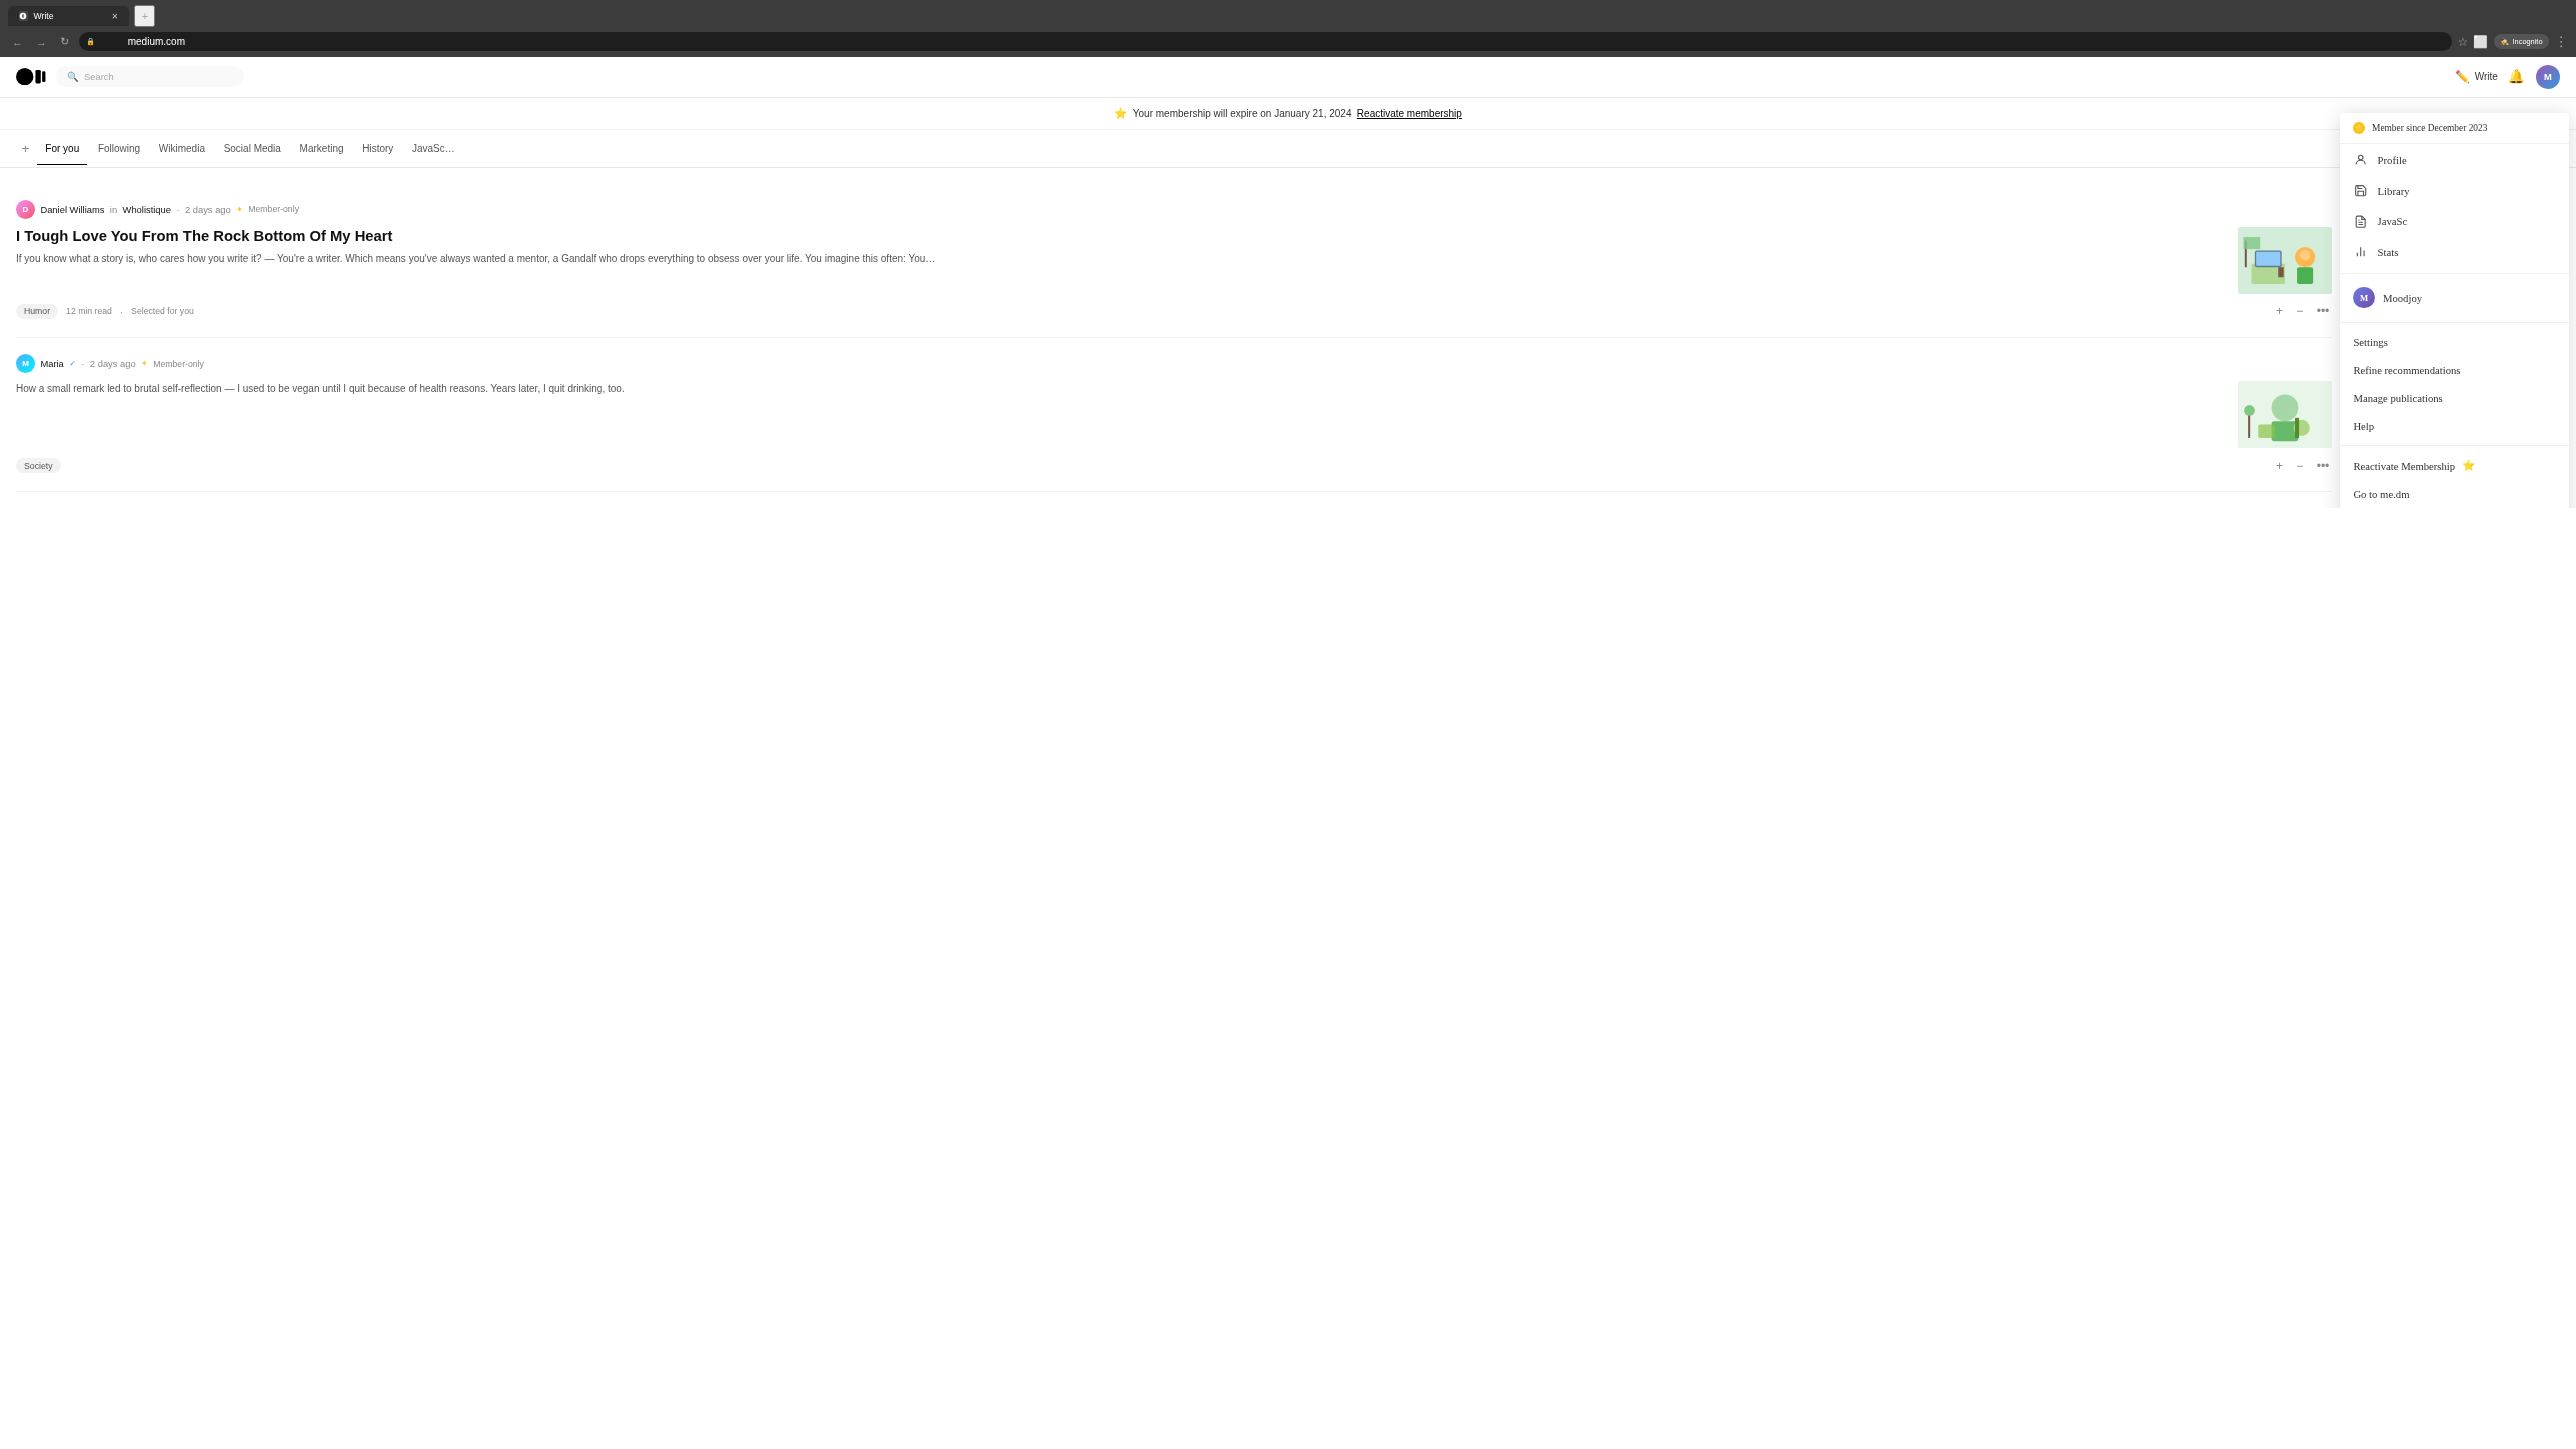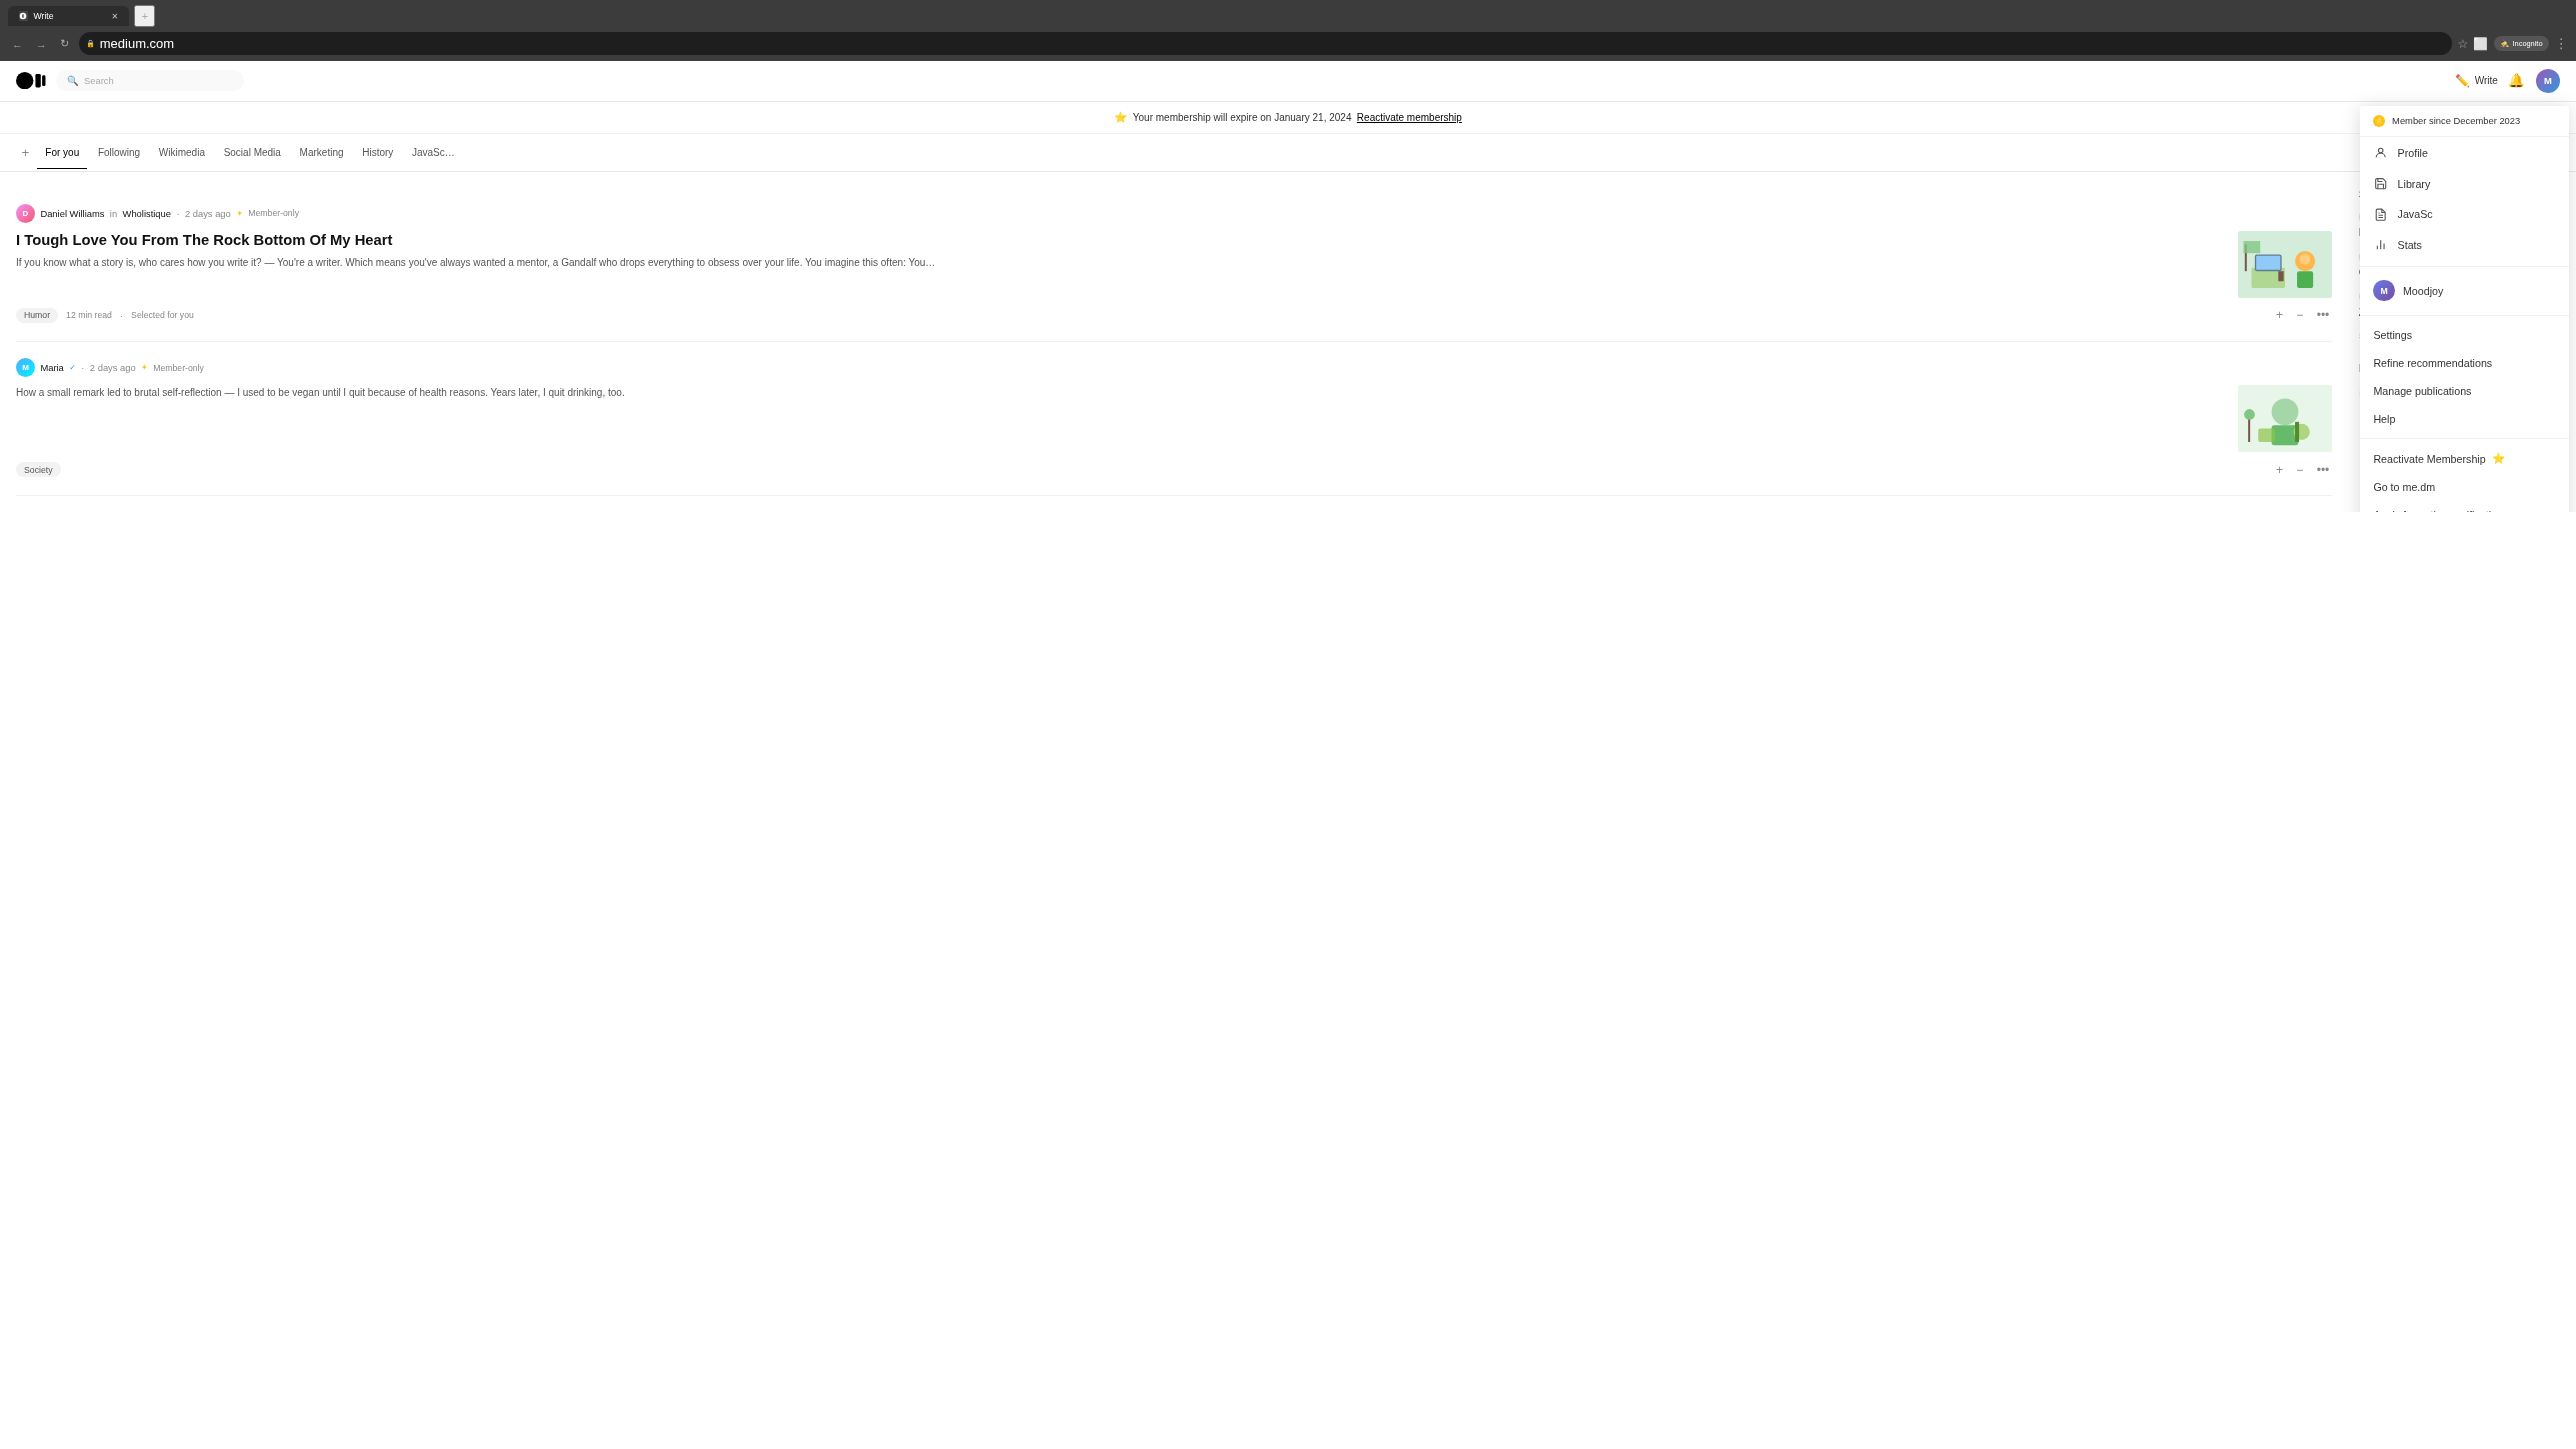--- a/index.html
+++ b/index.html
@@ -9,21 +9,21 @@
     .browser-chrome { background: #2d2d2d; }
     .browser-tab-bar { display: flex; align-items: center; padding: 5.4px 8px 0; gap: 5.4px; background: #3c3c3c; }
     .browser-tab { background: #2d2d2d; color: #fff; padding: 5.4px 10.7px; border-radius: 5.4px 5.4px 0 0; display: flex; align-items: center; gap: 5.4px; font-size: 8.7px; min-width: 121px; }
     .browser-tab .tab-icon { width: 9.4px; height: 9.4px; background: #444; border-radius: 1.3px; display: flex; align-items: center; justify-content: center; font-size: 6.7px; }
     .tab-close { margin-left: auto; opacity: 0.7; cursor: pointer; font-size: 8px; }
     .new-tab-btn { color: #aaa; padding: 2.7px 5.4px; cursor: pointer; font-size: 10.7px; }
     .browser-toolbar { background: #3c3c3c; padding: 5.4px 8px; display: flex; align-items: center; gap: 5.4px; }
     .nav-btn { color: #aaa; background: none; border: none; cursor: pointer; font-size: 10.7px; padding: 2.7px 4px; border-radius: 2.7px; }
     .address-bar { flex: 1; background: #1e1e1e; border: none; color: #fff; padding: 4px 8px; border-radius: 13.4px; font-size: 8.7px; display: flex; align-items: center; gap: 4px; }
     .address-bar-icon { color: #aaa; font-size: 7.4px; }
-    .address-text { color: #fff; font-size: 13px; }
+    .address-text { color: #fff; font-size: 10px; margin-left: 28px; }
     .toolbar-right { display: flex; align-items: center; gap: 5.4px; color: #aaa; }
     .incognito-badge { background: #555; color: #fff; padding: 2.7px 6.7px; border-radius: 8px; font-size: 7.4px; display: flex; align-items: center; gap: 2.7px; }
 
     
     .medium-app { background: #fff; position: relative; }
     .medium-header { display: flex; align-items: center; padding: 8px 16px; border-bottom: 0.7px solid #e8e8e8; gap: 10.7px; background: #fff; }
     .medium-logo { display: flex; align-items: center; gap: 2.7px; }
     .search-box { display: flex; align-items: center; gap: 5.4px; background: #f9f9f9; border-radius: 13.4px; padding: 5.4px 10.7px; flex: 1; max-width: 188px; cursor: pointer; }
     .search-icon-svg { color: #aaa; font-size: 9.4px; }
     .search-text { color: #aaa; font-size: 9.4px; }
@@ -85,21 +85,21 @@
     .pick-meta { display: flex; align-items: center; gap: 4px; margin-bottom: 2.7px; }
     .pick-avatar { width: 13.4px; height: 13.4px; border-radius: 50%; background: #ddd; display: flex; align-items: center; justify-content: center; font-size: 6px; color: #555; }
     .pick-pub { font-size: 8.7px; color: #111; font-weight: 500; }
     .pick-title { font-size: 10px; font-weight: 700; color: #111; line-height: 1.3; }
     .see-full-list { color: #1a8917; font-size: 9.4px; cursor: pointer; font-weight: 500; margin-top: 5.4px; }
 
     .rec-tags { display: flex; flex-wrap: wrap; gap: 5.4px; }
     .rec-tag { background: #f2f2f2; color: #333; padding: 4px 9.4px; border-radius: 13.4px; font-size: 8.7px; cursor: pointer; }
 
     
-    .dropdown-overlay { position: absolute; top: 5px; right: 0; width: 216px; z-index: 100; }
+    .dropdown-overlay { position: absolute; top: 16px; right: 0; width: 236px; z-index: 100; font-family: Liberation Serif, serif; }
     .dropdown-menu { background: #fff; box-shadow: 0 2.7px 20px rgba(0,0,0,0.15); border-radius: 2.7px; overflow: hidden; margin-top: 40px; margin-right: 6.7px; }
     .dropdown-member-header { padding: 9.4px 13.4px; border-bottom: 0.7px solid #f0f0f0; display: flex; align-items: center; gap: 6.7px; }
     .member-status-icon { width: 12px; height: 12px; background: #FFC017; border-radius: 50%; display: flex; align-items: center; justify-content: center; font-size: 6.7px; color: #fff; }
     .member-since-text { font-size: 9.4px; color: #333; }
 
     .dropdown-item { display: flex; align-items: center; gap: 9.4px; padding: 8px 13.4px; cursor: pointer; color: #333; font-size: 10.7px; }
     .dropdown-icon { width: 14.8px; height: 14.8px; display: flex; align-items: center; justify-content: center; color: #555; font-size: 12px; }
     .dropdown-label { font-size: 10.7px; color: #333; }
     .dropdown-divider { height: 0.7px; background: #f0f0f0; margin: 5.4px 0; }
     .dropdown-user-item { display: flex; align-items: center; gap: 8px; padding: 8px 13.4px; cursor: pointer; }

